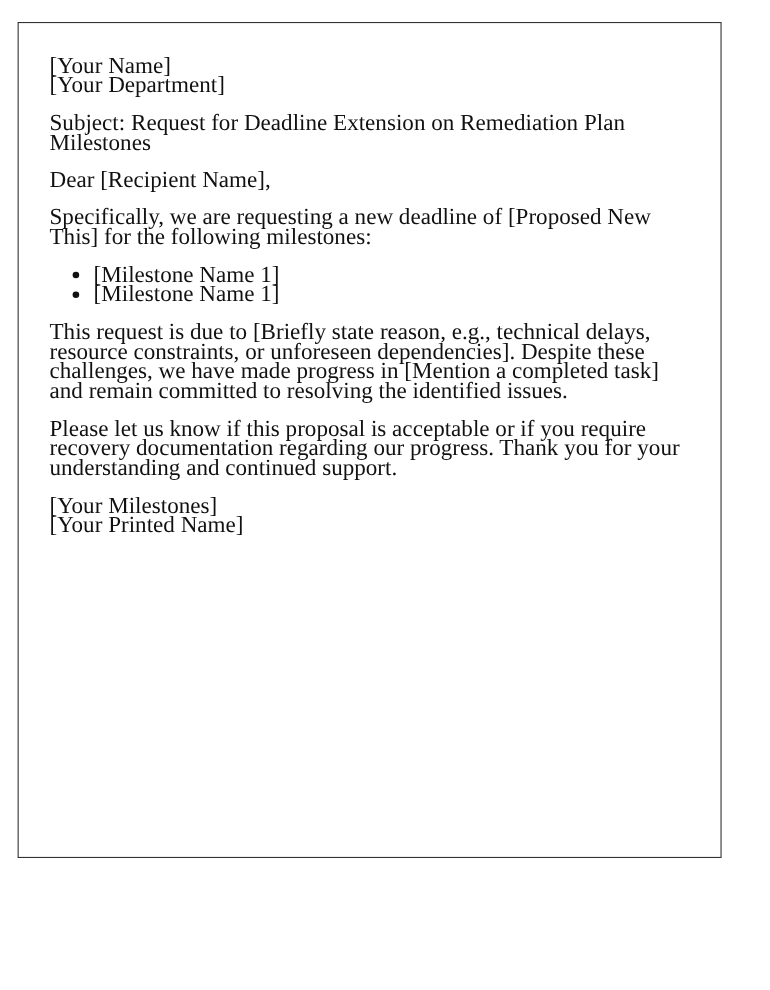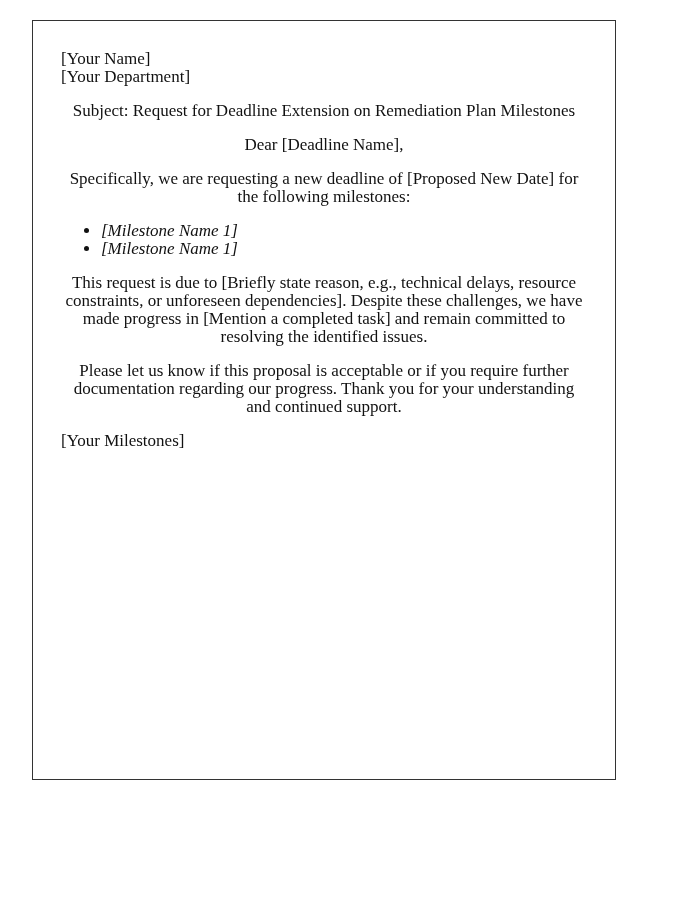--- a/index.html
+++ b/index.html
@@ -9,76 +9,75 @@
   }
   body {
     width: 700px;
     height: 900px;
     position: relative;
     font-family: "Liberation Serif", "DejaVu Serif", serif;
     color: #111111;
   }
   .letter {
     position: absolute;
-    left: 32px;
+    left: 16px;
     top: 20px;
-    width: 584px;
+    width: 640px;
     height: 760px;
     border: 1px solid #333333;
     box-sizing: border-box;
     padding: 29px 28px 0 28px;
-    font-size: 17px;
+    font-size: 21px;
     line-height: 18px;
   }
   .block {
     margin: 0 0 16px 0;
   }
   .line {
     display: block;
     white-space: nowrap;
   }
   p {
     margin: 0 0 16px 0;
-    text-align: center;
   }
   ul {
     margin: 0 0 16px 0;
     padding-left: 40px;
-    font-style: italic;
   }
   li {
     margin: 0;
   }
 </style>
 </head>
 <body>
 
 <div class="letter">
 
   <div class="block">
     <span class="line">[Your Name]</span>
     <span class="line">[Your Department]</span>
   </div>
 
 
   <p>Subject: Request for Deadline Extension on Remediation Plan Milestones</p>
 
-  <p>Dear [Deadline Name],</p>
+  <p>Dear [Recipient Name],</p>
 
 
-  <p>Specifically, we are requesting a new deadline of [Proposed New Date] for the following milestones:</p>
+  <p>Specifically, we are requesting a new deadline of [Proposed New This] for the following milestones:</p>
 
   <ul>
     <li>[Milestone Name 1]</li>
     <li>[Milestone Name 1]</li>
   </ul>
 
   <p>This request is due to [Briefly state reason, e.g., technical delays, resource constraints, or unforeseen dependencies]. Despite these challenges, we have made progress in [Mention a completed task] and remain committed to resolving the identified issues.</p>
 
 
-  <p>Please let us know if this proposal is acceptable or if you require further documentation regarding our progress. Thank you for your understanding and continued support.</p>
+  <p>Please let us know if this proposal is acceptable or if you require recovery documentation regarding our progress. Thank you for your understanding and continued support.</p>
 
 
   <div class="block">
     <span class="line">[Your Milestones]</span>
+    <span class="line">[Your Printed Name]</span>
   </div>
 
 </div>
 
 </body></html>

